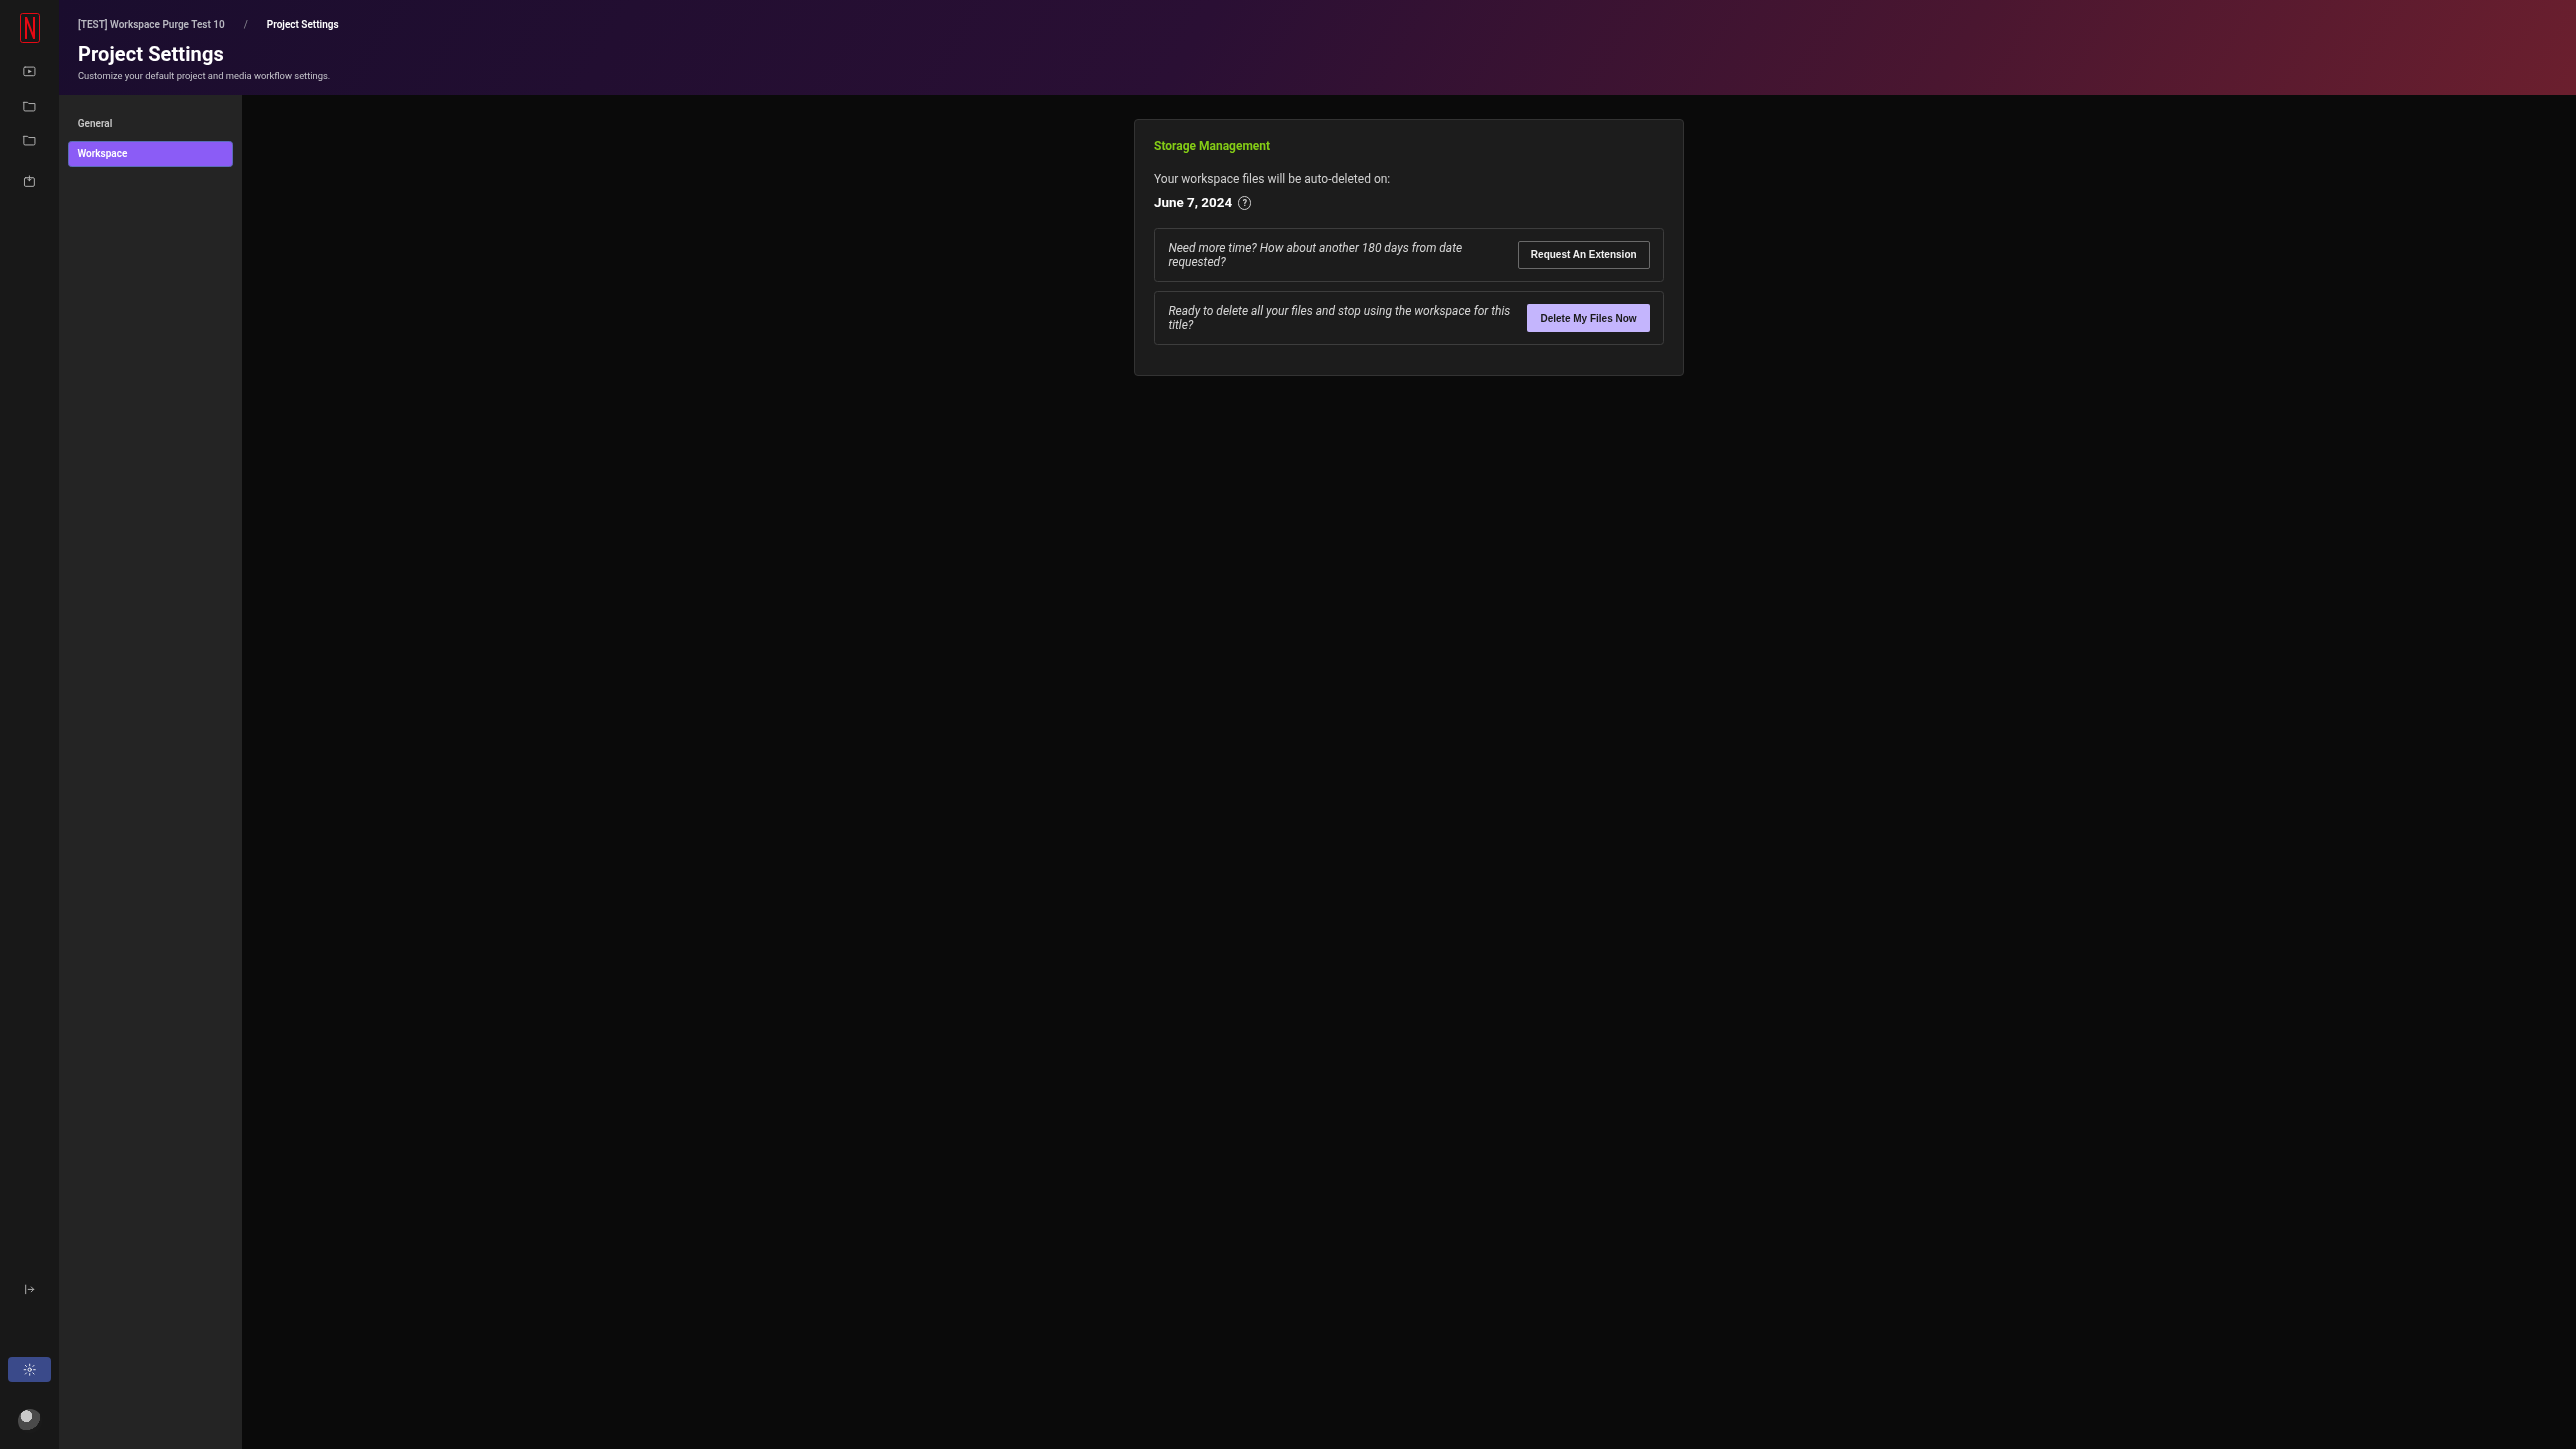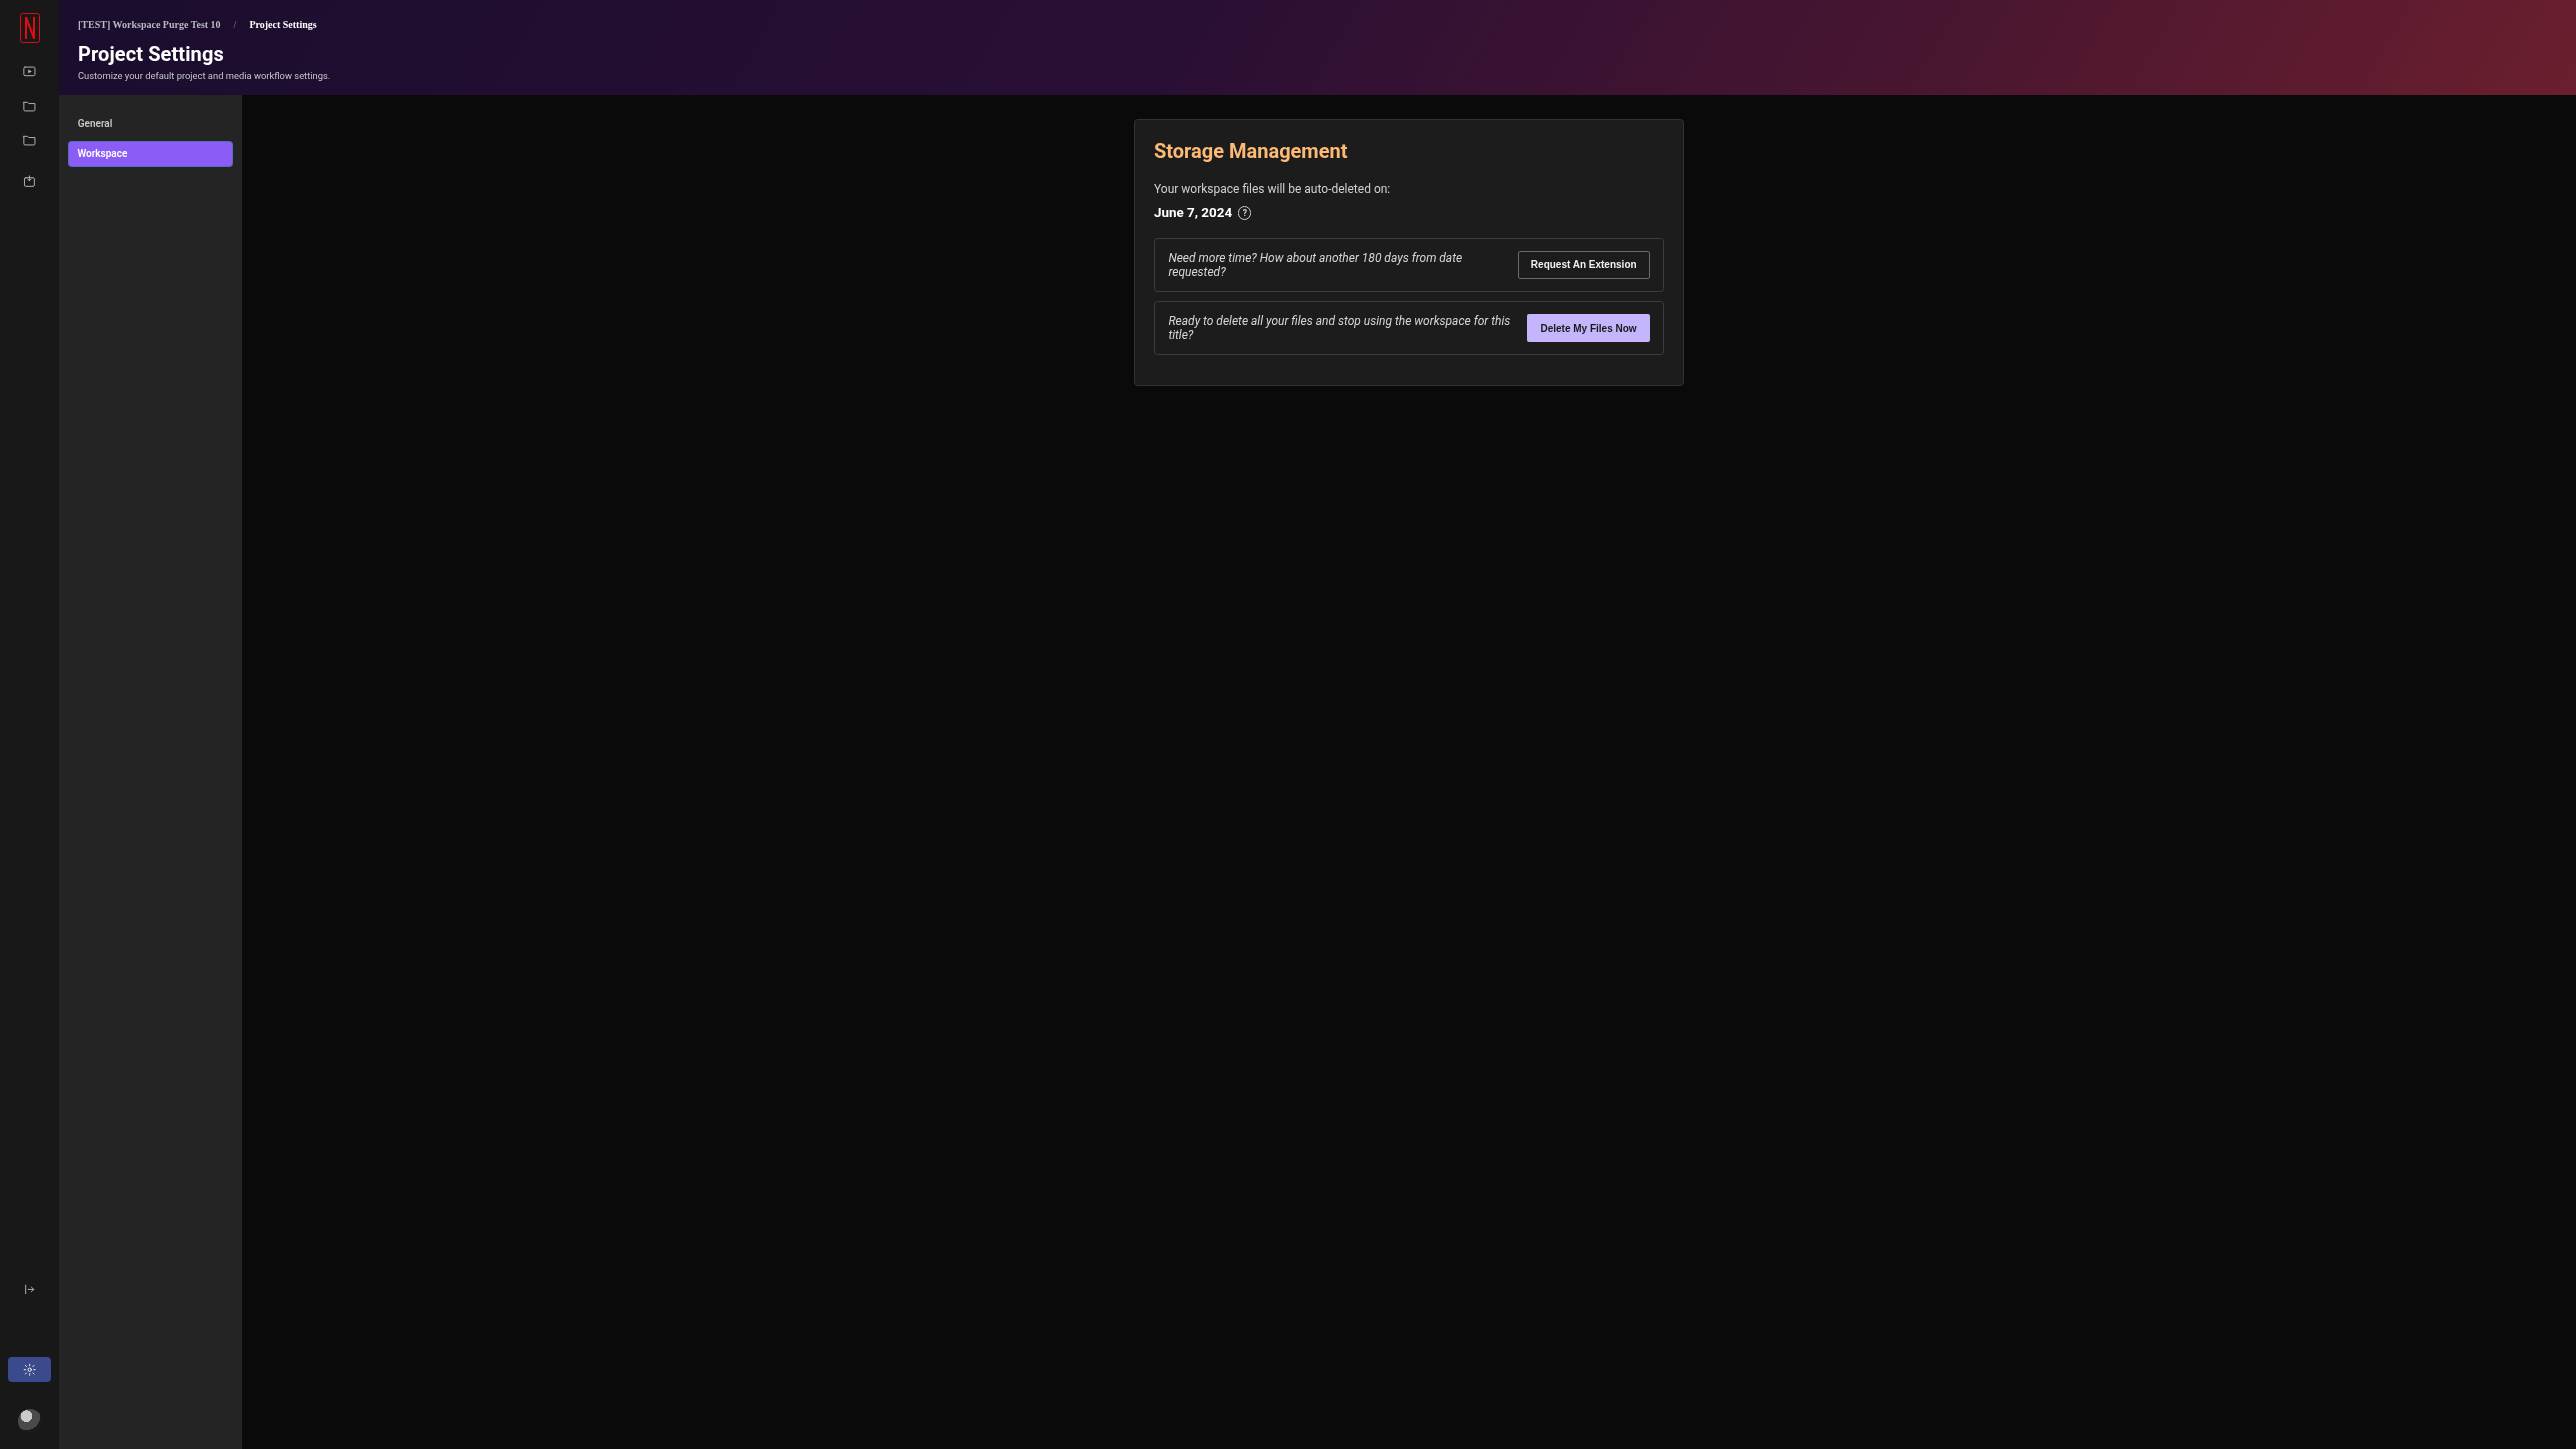--- a/index.html
+++ b/index.html
@@ -68,24 +68,23 @@
   .main { flex: 1; display: flex; flex-direction: column; min-width: 0; }
 
   
   .hero {
     height: 95px;
     background: linear-gradient(120deg, #1a0d2e 0%, #2a0f34 45%, #4a1630 75%, #6b1f2e 100%);
     padding: 19px 19px 0 19px;
     flex-shrink: 0;
   }
   .breadcrumb {
-    display: flex; gap: 13px;
+    display: flex; gap: 19px;
     font-size: 10px; font-weight: 600;
     margin-bottom: 12px;
-    font-family: Liberation Serif, serif;
   }
   .breadcrumb .crumb-dim { color: #b8b8c0; cursor:pointer; }
   .breadcrumb .sep { color: #8a8a92; font-weight: 400; }
   .breadcrumb .crumb-cur { color: #ffffff; }
   .hero-title { font-size: 20px; font-weight: 700; color: #fff; margin-bottom: 4px; letter-spacing:0.1px;}
   .hero-sub { font-size: 9.4px; color: #c6c6cc; }
 
   
   .body-row { flex: 1; display: flex; min-height: 0; }
 
@@ -120,21 +119,21 @@
     overflow: auto;
   }
   .card {
     max-width: 550px;
     margin: 0 auto;
     background: #1c1c1c;
     border: 0.7px solid #333;
     border-radius: 4px;
     padding: 19px 19px 17.4px 19px;
   }
-  .card-title { font-size: 20px; font-weight: 700; color: #fdba74; margin-bottom: 19px; }
+  .card-title { font-size: 12px; font-weight: 700; color: #84cc16; margin-bottom: 19px; }
   .auto-del-label { font-size: 12px; color: #d0d0d0; margin-bottom: 9.4px; }
   .auto-del-date {
     font-size: 13.4px; font-weight: 700; color: #fff;
     display: flex; align-items: center; gap: 6px;
     margin-bottom: 17.4px;
   }
   .help-icon {
     width: 13.4px; height: 13.4px; border: 1.1px solid #cfcfcf; border-radius: 50%;
     display: inline-flex; align-items: center; justify-content: center;
     font-size: 8.7px; color: #cfcfcf; font-weight: 700;

